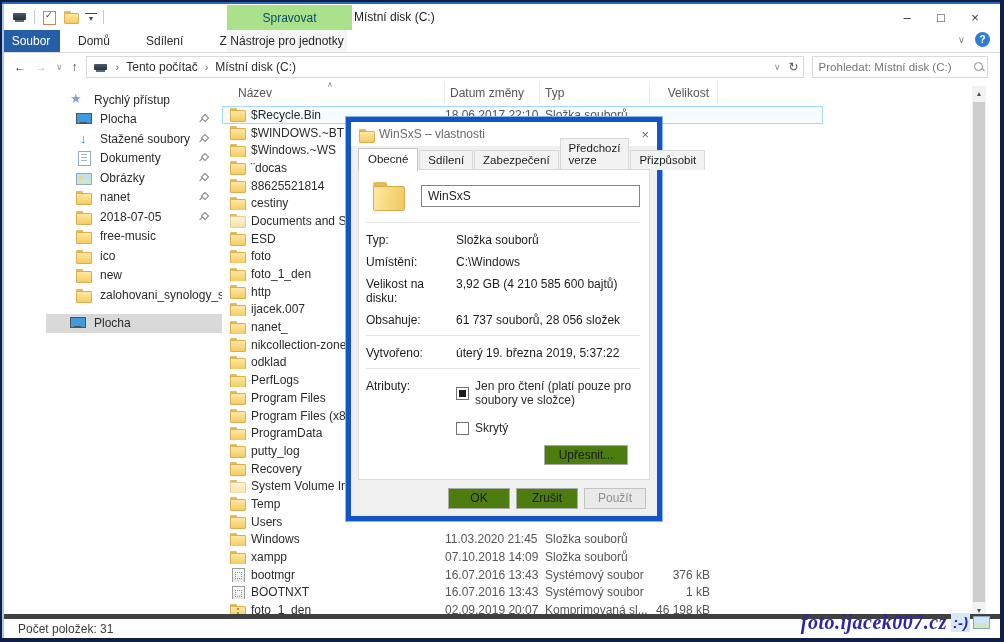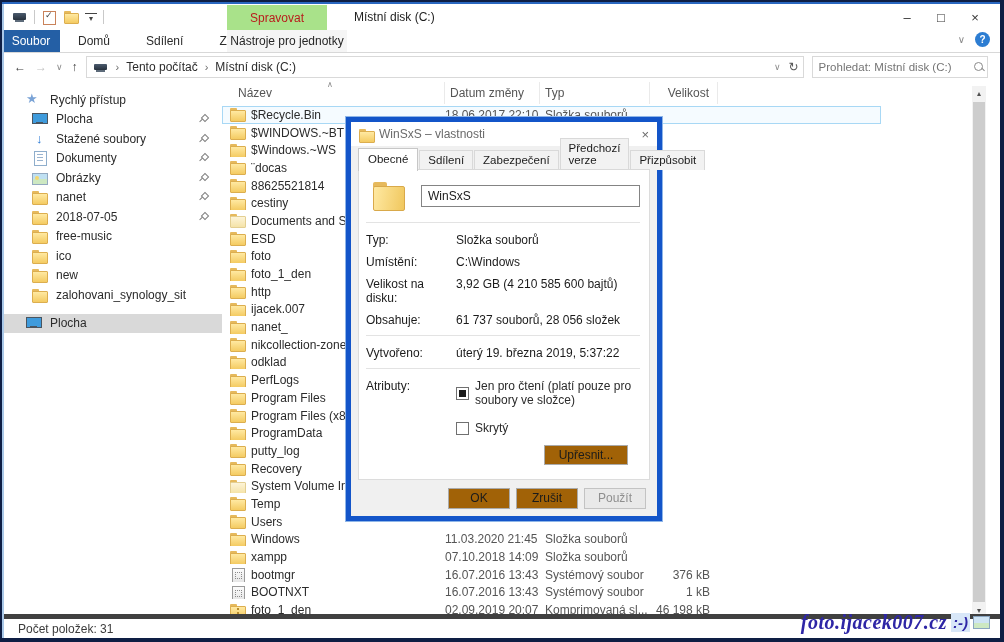--- a/index.html
+++ b/index.html
@@ -17,22 +17,22 @@
   .qsep { width:1px; height:14px; background:#c9c9c9; }
   .qi { position:relative; width:16px; height:14px; }
   .qi-computer::before { content:""; position:absolute; left:1px; top:3px; width:13px; height:7px; background:linear-gradient(#4b5b6e,#27313d); border-radius:1px; }
   .qi-computer::after  { content:""; position:absolute; left:3px; top:10px; width:9px; height:2px; background:#5d6b7a; }
   .qi-props::before { content:""; position:absolute; left:2px; top:1px; width:11px; height:12px; background:#fff; border:1px solid #c9825a; }
   .qi-props::after  { content:"✓"; position:absolute; left:4px; top:0; font-size:9px; color:#444; }
   .qi-folder::before { content:""; position:absolute; left:1px; top:1px; width:7px; height:3px; background:#e6b95c; border-radius:1px 1px 0 0; }
   .qi-folder::after  { content:""; position:absolute; left:1px; top:3px; width:13px; height:9px; background:linear-gradient(#ffe9a2,#f4cb62); border:1px solid #dcae4f; border-radius:1px; }
   .qi-dd { width:12px; text-align:center; color:#444; font-size:8px; line-height:10px; border-top:1px solid #444; margin-top:3px; }
 
-  .ctx-group { position:absolute; left:225px; top:1px; width:100px; height:25px; background:#a9e28a;
-               display:flex; align-items:center; justify-content:center; color:#b91c1c; }
+  .ctx-group { position:absolute; left:225px; top:1px; width:125px; height:25px; background:#a9e28a;
+               display:flex; align-items:center; justify-content:center; color:#0c4a6e; }
   .win-title { position:absolute; left:352px; top:6px; color:#1c1c1c; }
   .win-controls { position:absolute; right:8px; top:0; height:26px; display:flex; }
   .wc { width:34px; height:26px; display:flex; align-items:center; justify-content:center; color:#333; font-size:13px; }
 
   
   .tabsrow { position:absolute; left:0; top:28px; right:0; height:23px; background:#fff; border-bottom:1px solid #d8d8d8; display:flex; align-items:stretch; }
   .ftab { width:58px; background:#245fa5; color:#fff; display:flex; align-items:center; justify-content:center; }
   .rtabs { display:flex; }
   .rtab { padding:0 18px; display:flex; align-items:center; color:#2b2b2b; }
   .ctx-tab { position:absolute; left:225px; top:0; width:120px; height:22px; background:#f5f5f5; display:flex; align-items:center; justify-content:center; color:#262626; }
@@ -54,21 +54,21 @@
   .addr-right { margin-left:auto; display:flex; align-items:center; gap:8px; color:#555; }
   .addr-right .sm { font-size:9px; color:#8a8a8a; }
   .searchbox { margin-left:8px; width:176px; height:22px; border:1px solid #d9d9d9; display:flex; align-items:center; padding:0 6px; }
   .searchbox input { border:none; outline:none; flex:1; font:11.5px "Liberation Sans",sans-serif; color:#707070; background:transparent; }
   .mag { position:relative; width:12px; height:12px; flex:none; }
   .mag::before { content:""; position:absolute; left:1px; top:1px; width:7px; height:7px; border:1.4px solid #8a8a8a; border-radius:50%; }
   .mag::after { content:""; position:absolute; left:8px; top:8px; width:4px; height:1.4px; background:#8a8a8a; transform:rotate(45deg); }
 
   
   .sidebar { position:absolute; left:0; top:80px; width:220px; bottom:24px; background:#fff; padding-top:8px; overflow:hidden; }
-  .sitem { height:19.5px; display:flex; align-items:center; padding-left:30px; }
+  .sitem { height:19.5px; display:flex; align-items:center; padding-left:30px;margin-left:44px; }
   .sitem.lvl0 { padding-left:24px; }
   .sitem.grp { margin-top:9px; }
   .sitem.sel { background:#d9d9d9; }
   .slabel { color:#2b2b2b; white-space:nowrap; }
   .pin { width:10px; height:10px; position:relative; margin-left:auto; margin-right:14px; flex:none; }
   .pin::before { content:""; position:absolute; left:4px; top:1px; width:4px; height:4px; border:1px solid #808080; background:#fff; transform:rotate(45deg); }
   .pin::after { content:""; position:absolute; left:1px; top:6px; width:4px; height:1px; background:#808080; transform:rotate(-45deg); }
 
   .sic { position:relative; width:16px; height:14px; margin-right:8px; flex:none; }
   .sic.v-star::before { content:"★"; position:absolute; left:0; top:-2px; color:#7aa3d6; font-size:13px; }
@@ -86,21 +86,21 @@
   .filearea { position:absolute; left:220px; right:0; top:80px; bottom:24px; background:#fff; }
   .lheader { position:absolute; left:0; top:0; height:22px; display:flex; color:#555; }
   .hcell { display:flex; align-items:center; border-right:1px solid #eaeaea; padding-left:5px; position:relative; }
   .h-name { width:223px; padding-left:16px; }
   .h-name .caret { position:absolute; left:105px; top:-2px; font-size:8px; color:#888; }
   .h-date { width:95px; }
   .h-type { width:110px; }
   .h-size { width:68px; justify-content:flex-end; padding-right:8px; }
   .rows { position:absolute; left:0; top:24px; right:0; }
   .frow { height:17.7px; display:flex; align-items:center; position:relative; }
-  .frow.sel { background:#f5fbff; box-shadow:inset 0 0 0 1px #a8d8f5; width:659px; }
+  .frow.sel { background:#f5fbff; box-shadow:inset 0 0 0 1px #a8d8f5; width:601px; }
   .c-name { width:223px; display:flex; align-items:center; padding-left:8px; white-space:nowrap; overflow:hidden; }
   .c-date { width:95px; color:#555; white-space:nowrap; }
   .c-type { width:110px; color:#555; padding-left:5px; white-space:nowrap; }
   .c-size { width:68px; color:#555; text-align:right; padding-right:8px; white-space:nowrap; }
 
   .ic { position:relative; width:15px; height:13px; margin-right:6px; flex:none; }
   .ic.v-folder::before, .ic.v-zip::before, .ic.v-junction::before { content:""; position:absolute; left:0; top:0; width:7px; height:3px; background:#e6b95c; border-radius:1px 1px 0 0; }
   .ic.v-folder::after, .ic.v-zip::after, .ic.v-junction::after { content:""; position:absolute; left:0; top:2px; width:14px; height:10px; background:linear-gradient(#ffe9a2,#f4cb62); border:1px solid #dcae4f; border-radius:1px; }
   .ic.v-junction::after { background:linear-gradient(#fdf4d8,#f5e3a8); border-color:#e3cf92; }
   .ic.v-zip::after { background:repeating-linear-gradient(180deg,#b98c2e 0 2px,rgba(0,0,0,0) 2px 4px) 6px 1px/2px 8px no-repeat, linear-gradient(#ffe9a2,#f4cb62); }
@@ -135,21 +135,21 @@
   .dhr { border:none; border-top:1px solid #e3e3e3; margin:8px 0 10px; }
   .drow { display:flex; margin-bottom:8px; line-height:14px; }
   .dlabel { width:90px; flex:none; color:#1b1b1b; }
   .dvalue { color:#1b1b1b; }
   .attrblock { display:flex; margin-top:2px; }
   .attrcol { flex:1; }
   .chkrow { display:flex; align-items:center; margin-bottom:14px; }
   .chk { width:13px; height:13px; border:1px solid #707070; background:#fff; margin-right:6px; position:relative; flex:none; }
   .chk.on::after { content:""; position:absolute; left:2px; top:2px; width:7px; height:7px; background:#1b1b1b; }
   .advrow { display:flex; justify-content:flex-end; padding-right:12px; margin-top:-4px; }
-  .btn { min-width:62px; height:21px; background:#a16207; border:1px solid #aaa; font:12px "Liberation Sans",sans-serif; color:#1b1b1b; display:flex; align-items:center; justify-content:center; padding:0 8px; }
+  .btn { min-width:62px; height:21px; background:#4d7c0f; border:1px solid #aaa; font:12px "Liberation Sans",sans-serif; color:#1b1b1b; display:flex; align-items:center; justify-content:center; padding:0 8px; }
   .btn.adv { width:84px; height:20px; }
   .dbuttons { position:absolute; left:0; right:0; bottom:0; height:36px; display:flex; align-items:center; justify-content:flex-end; gap:6px; padding-right:11px; }
   .btn.disabled { background:#e9e9e9; color:#8f8f8f; border-color:#c3c3c3; }
 
   
   .watermark { position:absolute; right:10px; bottom:4px; display:flex; align-items:center; z-index:55; }
   .wm-text { font-style:italic; font-weight:bold; font-size:20px; color:#2e26a6; letter-spacing:0.5px; font-family:Liberation Serif, serif; }
   .wm-smile { font-weight:bold; font-style:italic; color:#2e26a6; font-size:15px; background:#d8e7f8; padding:1px 2px; margin-left:4px; }
   .wm-pic { position:relative; width:17px; height:13px; margin-left:3px; background:linear-gradient(180deg,#cfe4f4 55%,#cde8c2 55%); border:1px solid #8aa5c0; }
 </style>

